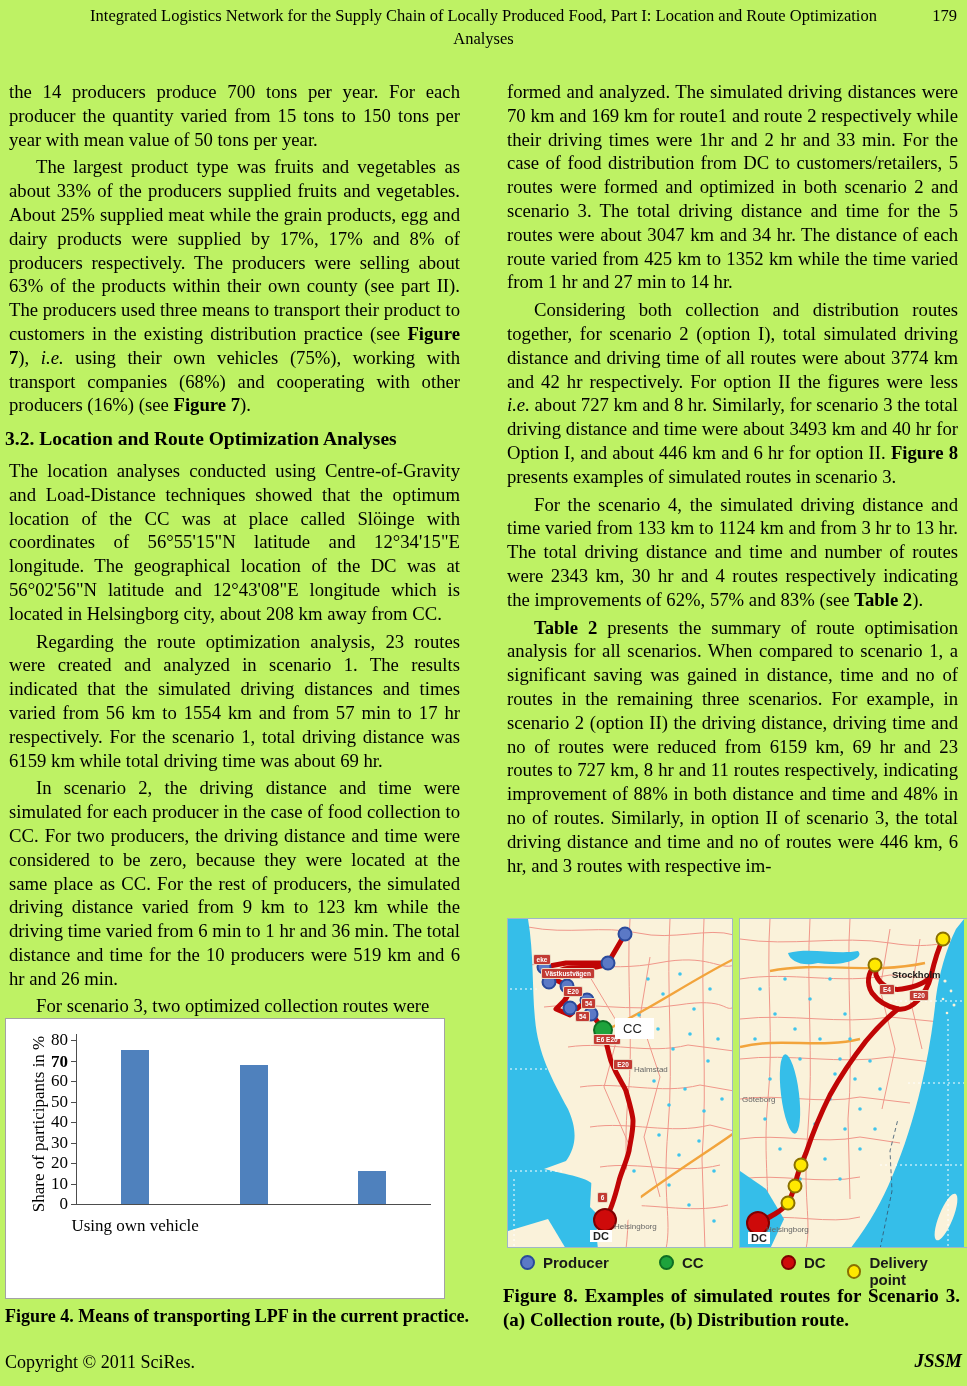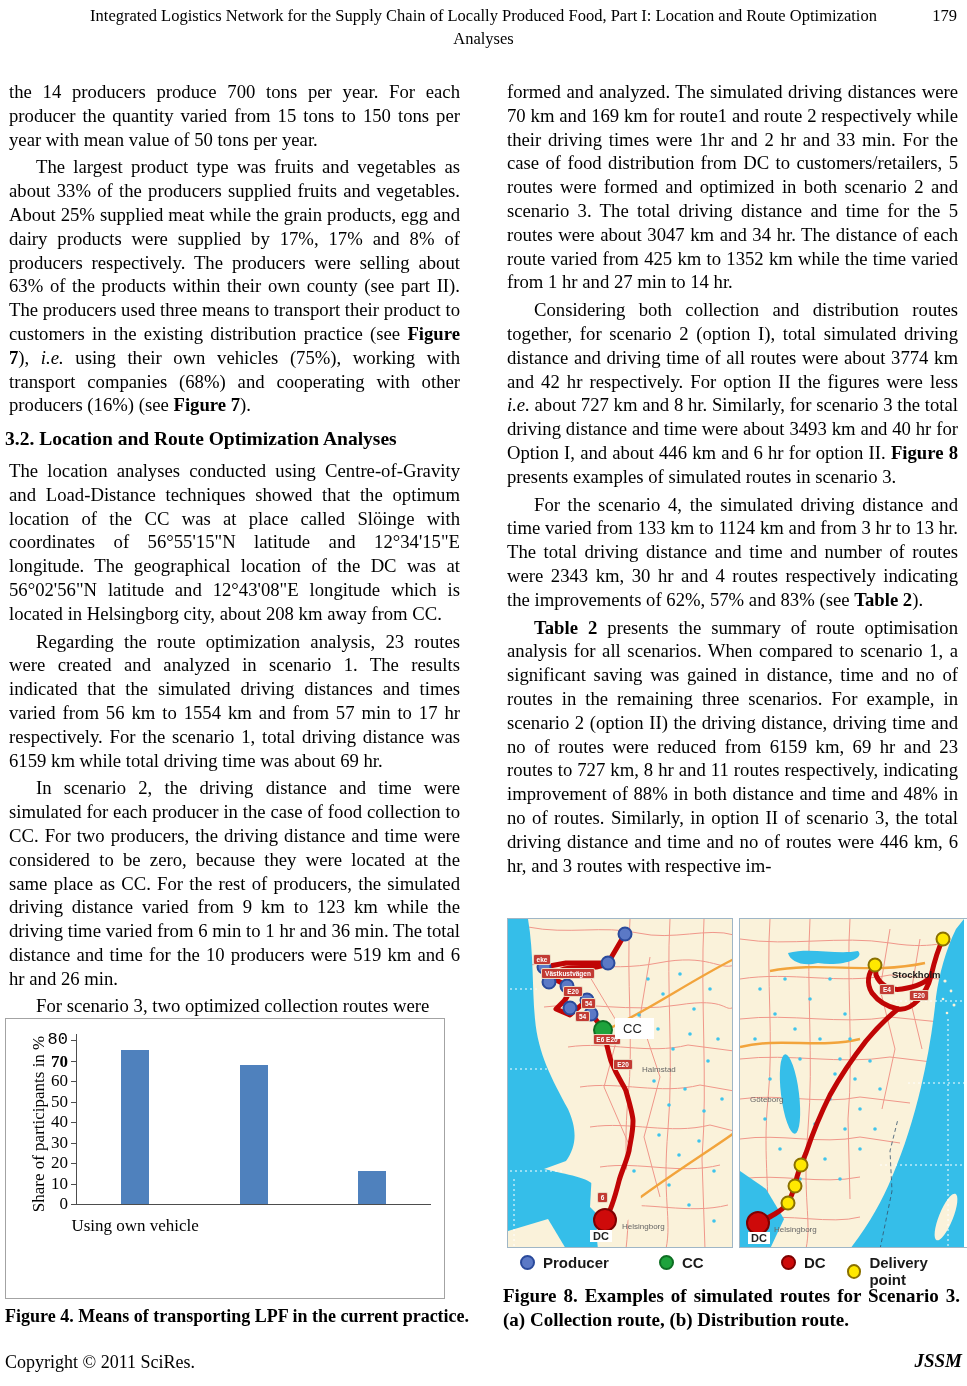--- a/index.html
+++ b/index.html
@@ -1,16 +1,16 @@
 <!DOCTYPE html>
 <html><head>
 <meta charset="utf-8">
 <style>
   html,body{margin:0;padding:0;background:#e8e8e8;}
-  #page{position:relative;width:967px;height:1386px;background:#ffffff;margin:0 auto;
+  #page{position:relative;width:967px;height:1386px;background:#bef264;margin:0 auto;
         font-family:"Liberation Serif", serif;color:#000;overflow:hidden;}
 
   
   .hdr{position:absolute;left:0;top:4px;width:100%;text-align:center;font-size:16.5px;line-height:23px;}
   .hdr .pageno{position:absolute;right:10px;top:0;font-size:16.5px;}
 
   
   .col{position:absolute;top:76px;width:459px;text-align:justify;
        font-size:18.7px;line-height:23.8px;}
   #col-left{left:5px;}
@@ -36,21 +36,21 @@
   #map-b{left:236px;width:242px;}
   .map svg{position:absolute;left:0;top:0;}
   .mk{position:absolute;border-radius:50%;box-sizing:border-box;transform:translate(-50%,-50%);}
   .mk.producer{width:15px;height:15px;background:#5b79c6;border:2px solid #2a4a9b;}
   .mk.cc{width:20px;height:20px;background:#1ea33c;border:2px solid #0e6e23;}
   .mk.dc{width:24px;height:24px;background:#ce0a0a;border:2px solid #7e0000;}
   .mk.delivery{width:15px;height:15px;background:#ffe800;border:2px solid #8a7000;}
   .map-label{position:absolute;font-family:"Liberation Sans",sans-serif;}
   .map-label.callout{background:#fff;padding:3px 12px 3px 8px;font-size:13px;color:#222;}
   .map-label.dc{background:#ffffff;padding:0 3px;font-weight:bold;font-size:11px;color:#222;}
-  .map-label.place{font-size:8px;color:#666;margin-left:8px;}
+  .map-label.place{font-size:8px;color:#666;}
   .map-label.city{font-size:9.5px;font-weight:bold;color:#1a1a1a;}
   .shield{position:absolute;background:#c23b33;color:#fff;font-family:"Liberation Sans",sans-serif;
           font-weight:bold;font-size:6.5px;line-height:9px;height:9px;text-align:center;
           border-radius:1px;box-shadow:0 0 0 1px #e9d8c2;overflow:hidden;white-space:nowrap;}
   #fig8-legend{position:absolute;left:0;top:336px;width:460px;height:24px;}
   .leg-item{position:absolute;top:0;display:flex;align-items:center;gap:8px;
             font-family:"Liberation Sans",sans-serif;font-weight:bold;font-size:15px;color:#1a1a1a;}
   .leg-dot{width:15px;height:15px;border-radius:50%;box-sizing:border-box;}
   #fig8-caption{position:absolute;left:0;top:366px;width:457px;font-weight:bold;font-size:19px;line-height:23.5px;text-align:justify;}
 
@@ -98,21 +98,21 @@
       <div class="ticktext" style="left: 28px; top: 114.5px;">30</div>
       <div class="tickline" style="left: 65px; top: 123.5px; width: 5px; height: 1px;"></div>
       <div class="ticktext" style="left: 28px; top: 94px;">40</div>
       <div class="tickline" style="left: 65px; top: 103px; width: 5px; height: 1px;"></div>
       <div class="ticktext" style="left: 28px; top: 73.5px;">50</div>
       <div class="tickline" style="left: 65px; top: 82.5px; width: 5px; height: 1px;"></div>
       <div class="ticktext" style="left: 28px; top: 53px;">60</div>
       <div class="tickline" style="left: 65px; top: 62px; width: 5px; height: 1px;"></div>
       <div class="ticktext" style="left: 28px; top: 34px; font-weight: bold;">70</div>
       <div class="tickline" style="left: 65px; top: 41.5px; width: 5px; height: 1px;"></div>
-      <div class="ticktext" style="left: 28px; top: 12px; font-family: Liberation Mono, monospace;">80</div>
+      <div class="ticktext" style="left: 28px; top: 12px;">80</div>
       <div class="tickline" style="left: 65px; top: 21px; width: 5px; height: 1px;"></div>
       <div class="bar" style="left: 115.167px; top: 31.25px; width: 28px; height: 153.75px; background: rgb(79, 129, 189);"></div>
       <div class="catlabel" style="left: 63.1667px; top: 196px;">Using own vehicle</div>
       <div class="bar" style="left: 233.5px; top: 45.6px; width: 28px; height: 139.4px; background: rgb(79, 129, 189);"></div>
       <div class="bar" style="left: 351.833px; top: 152.2px; width: 28px; height: 32.8px; background: rgb(79, 129, 189);"></div>
     </div>
   <div id="fig7-caption">Figure 4. Means of transporting LPF in the current practice.</div>
 
   <div id="fig8">
 

